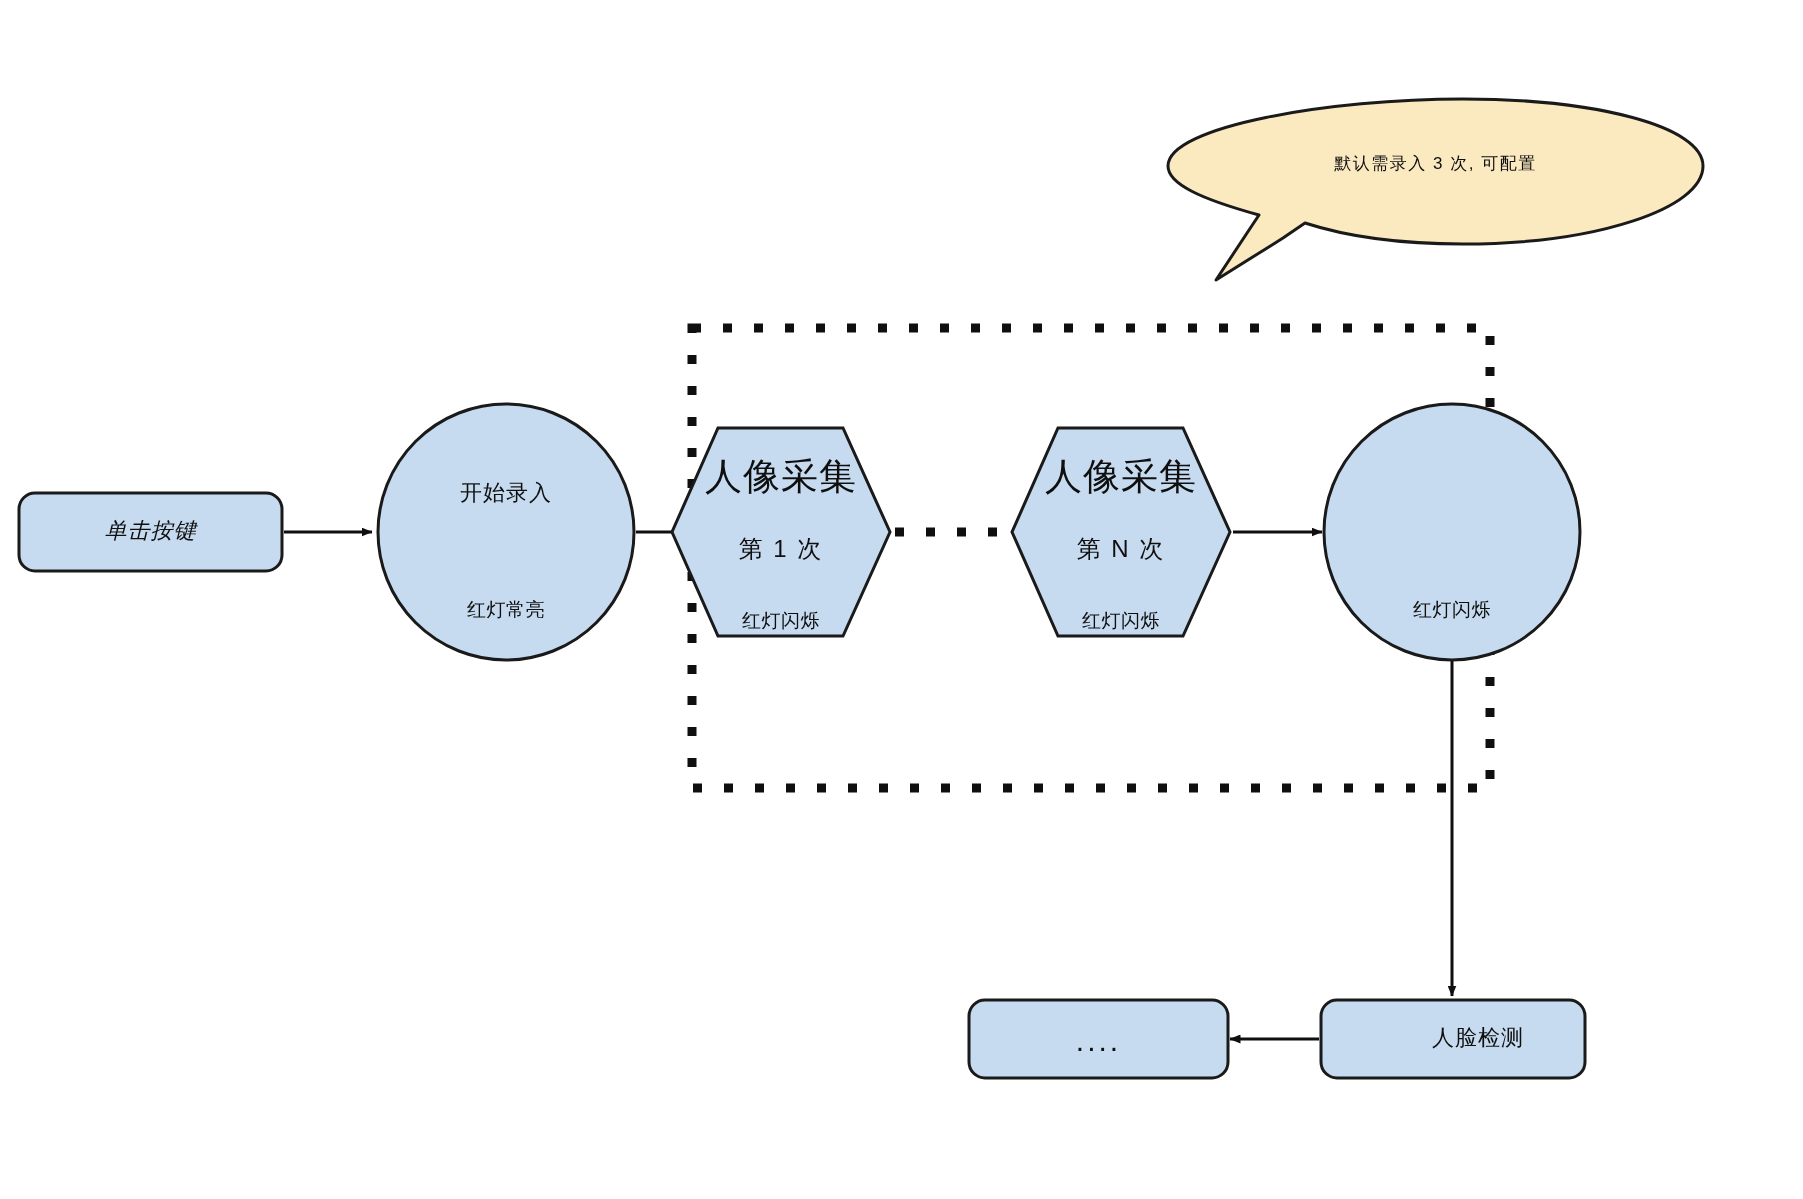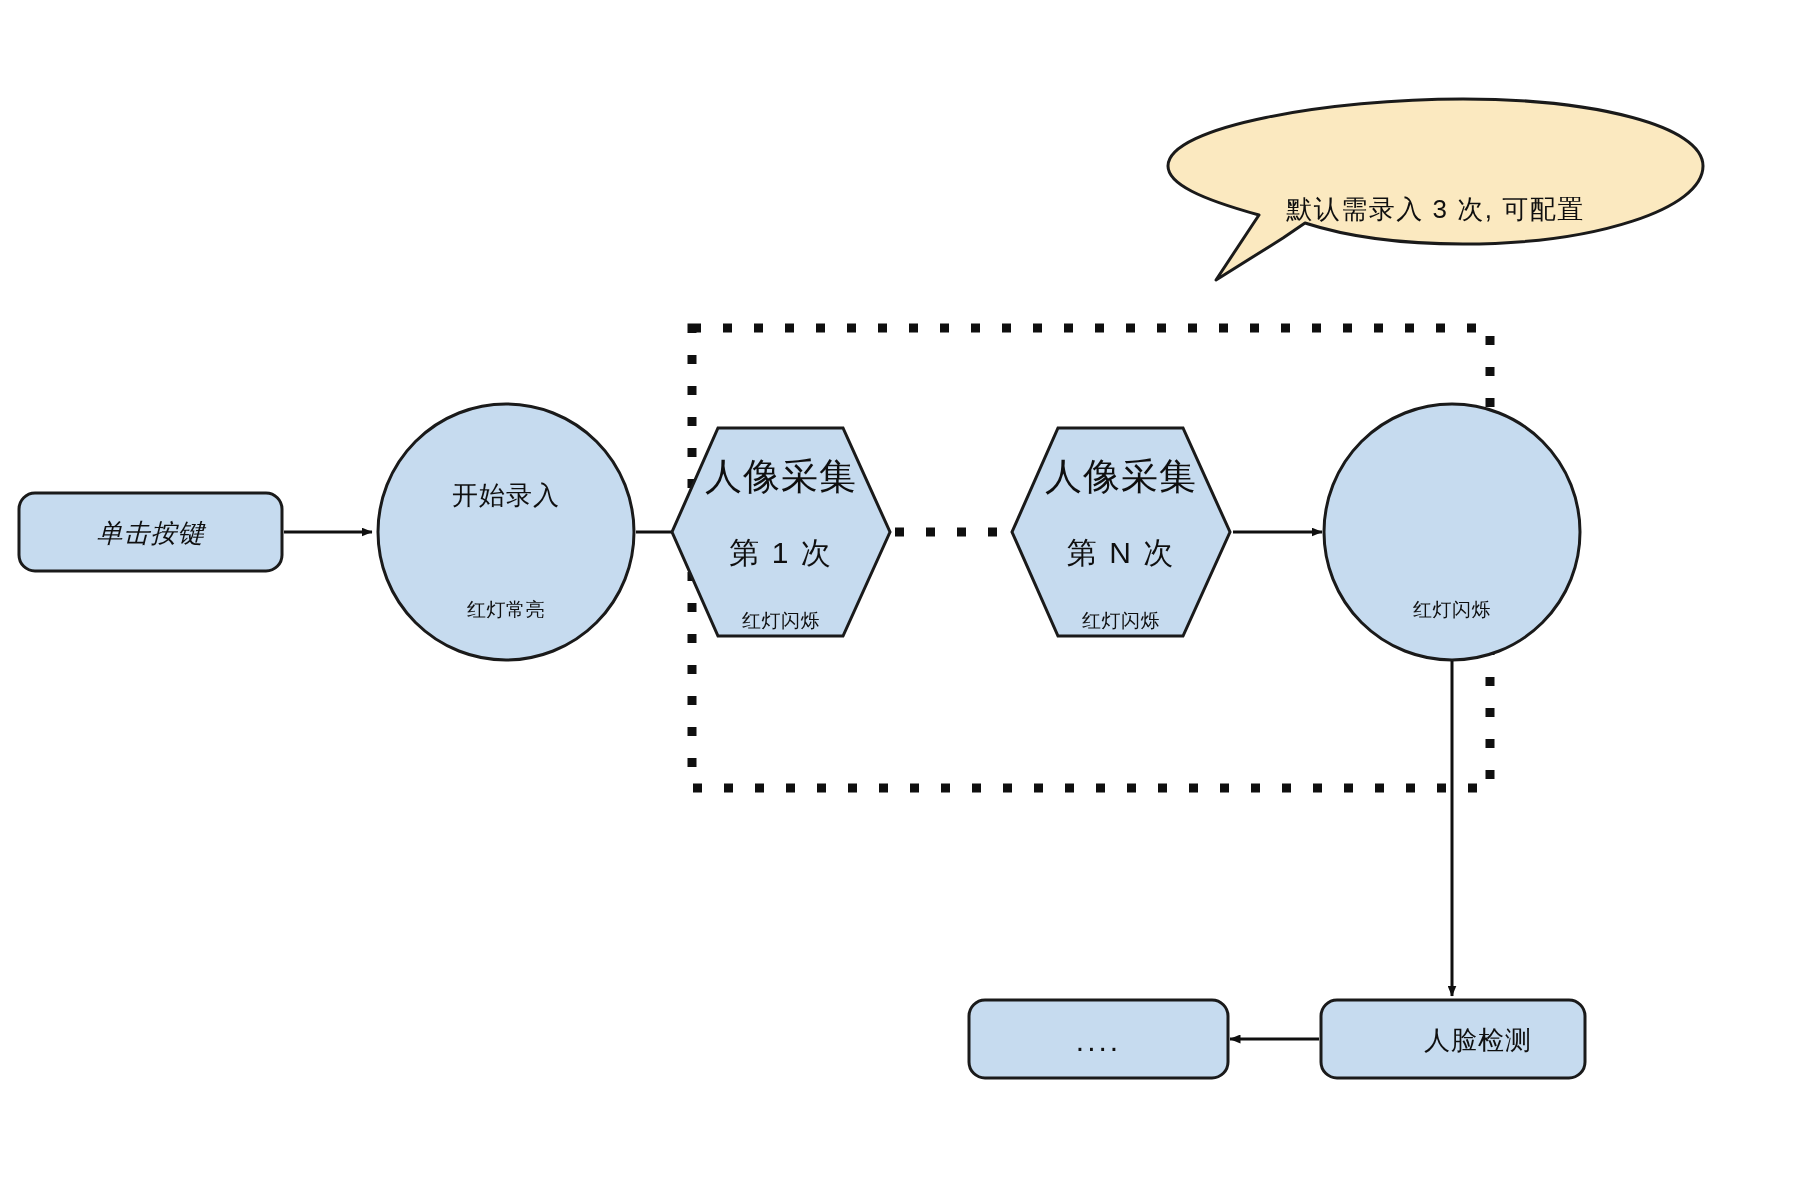--- a/index.html
+++ b/index.html
@@ -14,25 +14,25 @@
   svg#canvas{position:absolute;left:0;top:0;width:1803px;height:1199px;}
 
   .lbl{
     position:absolute;
     color:#0f0f0f;
     text-align:center;
     white-space:nowrap;
     pointer-events:none;
     font-weight:400;
   }
-  .lbl-main{font-size:26px;letter-spacing:1px;}
+  .lbl-main{font-size:22px;letter-spacing:1px;}
   .lbl-sub{font-size:19px;letter-spacing:0.5px;}
   .lbl-hex-top{font-size:37px;letter-spacing:1px;}
-  .lbl-hex-mid{font-size:30px;letter-spacing:2px;}
-  .lbl-callout{font-size:26px;letter-spacing:1.5px;margin-top:40px;}
+  .lbl-hex-mid{font-size:24px;letter-spacing:2px;}
+  .lbl-callout{font-size:17px;letter-spacing:1.5px;}
   .lbl-dots{font-size:30px;letter-spacing:3px;}
 </style>
 </head>
 <body>
 
 <div id="stage">
 
   <svg id="canvas" viewBox="0 0 1803 1199">
     <defs>
       <marker id="arrowhead" markerWidth="11" markerHeight="9" refX="10.5" refY="4.5" orient="auto" markerUnits="userSpaceOnUse">

